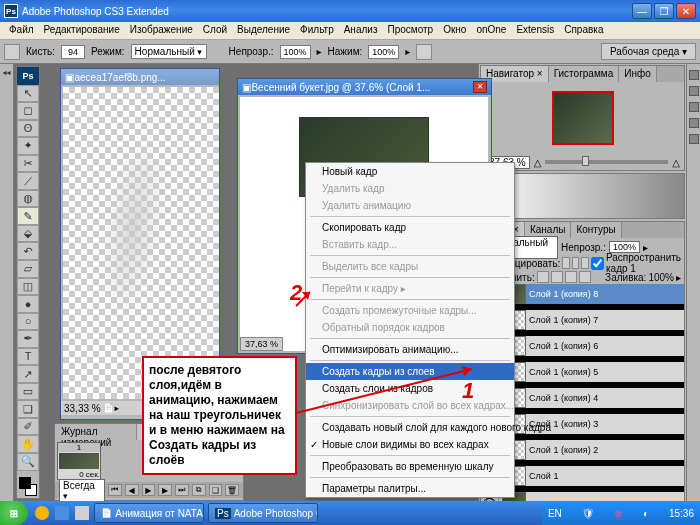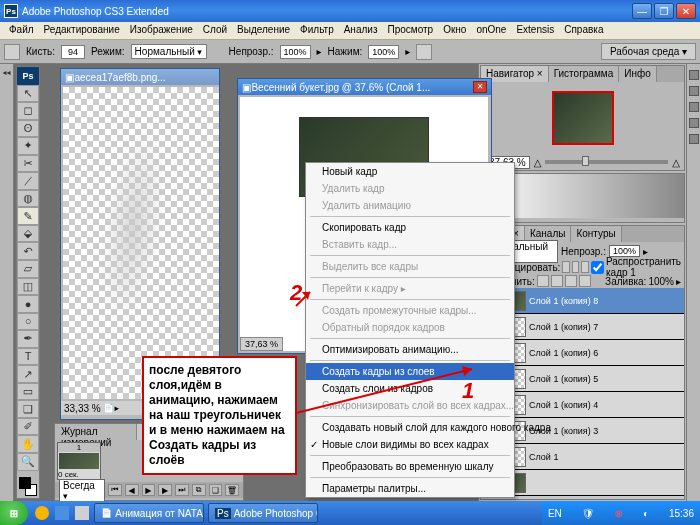--- a/index.html
+++ b/index.html
@@ -52,21 +52,21 @@
 .num1{position:absolute;left:420px;top:314px;color:#d00;font-size:22px;font-weight:bold;font-style:italic;z-index:55}
 .arrow-line{position:absolute;z-index:54;pointer-events:none}
 .bottompanel{position:absolute;left:12px;bottom:0;right:234px;height:78px;background:#b8b8b8;border:1px solid #7a7a7a}
 .bp-tabs{height:16px;display:flex;background:#a8a8a8;font-size:9px}
 .bp-tabs .tab{padding:2px 6px;background:#b8b8b8;border-right:1px solid #888}
 .bp-tabs .tab.act{background:#c8c8c8}
 .bp-body{display:flex;height:42px;padding:2px;gap:2px}
 .frame{width:44px;border:1px solid #666;background:#d8d8d8;display:flex;flex-direction:column}
 .frame .fn{font-size:8px;text-align:center;background:#c0c0c0}
 .frame .thumb{flex:1;background:#fff;margin:1px;background:linear-gradient(135deg,#3a4a3a,#5a6a4a)}
-.frame .dur{font-size:8px;text-align:left}
+.frame .dur{font-size:8px;text-align:right}
 .bp-ctrl{height:16px;background:#a8a8a8;display:flex;align-items:center;gap:3px;padding:0 4px;font-size:9px}
 .bp-ctrl .sel{background:#fff;border:1px solid #666;padding:0 3px;font-size:9px}
 .bp-ctrl .pbtn{width:14px;height:12px;background:#c0c0c0;border:1px solid #888;display:flex;align-items:center;justify-content:center;font-size:8px}
 .rightpanels{width:208px;background:#b8b8b8;display:flex;flex-direction:column;border-left:1px solid #7a7a7a}
 .panel{border:1px solid #7a7a7a;margin:1px;background:#b8b8b8}
 .ptabs{height:16px;display:flex;background:#a8a8a8;font-size:9px}
 .ptabs .tab{padding:2px 5px;background:#b8b8b8;border-right:1px solid #888}
 .ptabs .tab.act{background:#c8c8c8}
 .nav-body{height:72px;display:flex;align-items:center;justify-content:center;background:#b8b8b8}
 .nav-thumb{width:62px;height:54px;border:2px solid #d00;background:linear-gradient(135deg,#2a3a2a,#5a6a4a)}
@@ -74,21 +74,21 @@
 .nav-foot .pct{background:#fff;border:1px solid #666;padding:0 3px}
 .slider{flex:1;height:4px;background:#888;position:relative}
 .slider .knob{width:7px;height:10px;background:#d0d0d0;border:1px solid #666;position:absolute;left:30%;top:-4px}
 .color-body{height:44px;background:linear-gradient(90deg,#fff,#888);position:relative}
 .layers{flex:1;display:flex;flex-direction:column}
 .lopt{height:18px;display:flex;align-items:center;padding:0 3px;gap:3px;font-size:9px}
 .lopt .sel{background:#fff;border:1px solid #666;padding:0 3px;font-size:9px}
 .lopt2{height:14px;display:flex;align-items:center;padding:0 3px;gap:2px;font-size:8px}
 .lopt2 .ico{width:12px;height:12px;background:#d0d0d0;border:1px solid #888}
 .llist{flex:1;overflow:auto;background:#c8c8c8}
-.layer{height:26px;display:flex;align-items:center;border-bottom:1px solid #000000;background:#d8d8d8}
+.layer{height:26px;display:flex;align-items:center;border-bottom:6px solid #000000;background:#d8d8d8}
 .layer.sel{background:#5a8ac8;color:#fff}
 .layer .eye{width:18px;height:24px;border-right:1px solid #9a9a9a;display:flex;align-items:center;justify-content:center;font-size:11px}
 .layer .lthumb{width:24px;height:20px;margin:0 3px;background:repeating-conic-gradient(#ccc 0 25%,#fff 0 50%) 0 0/6px 6px;border:1px solid #666}
 .layer .lthumb.img{background:linear-gradient(135deg,#3a4a3a,#5a6a4a)}
 .layer .lname{font-size:9px;flex:1}
 .sidecol{width:14px;background:#b8b8b8;border-left:1px solid #7a7a7a;display:flex;flex-direction:column;align-items:center;padding-top:6px;gap:6px}
 .sidecol .ic{width:10px;height:10px;background:#888;border:1px solid #555}
 .taskbar{position:absolute;left:0;right:0;bottom:0;height:24px;background:linear-gradient(#3b8ae8,#2460c0);display:flex;align-items:center;z-index:100}
 .startbtn{width:28px;height:24px;background:radial-gradient(circle at 40% 40%,#6c6,#2a2);border-radius:0 12px 12px 0;display:flex;align-items:center;justify-content:center;color:#fff;font-weight:bold}
 .taskbtn{height:20px;margin:0 2px;padding:0 6px;background:linear-gradient(#5a9ae8,#3b7ad0);border:1px solid #1a4b8a;border-radius:2px;color:#fff;font-size:9px;display:flex;align-items:center;gap:3px;max-width:110px;overflow:hidden;white-space:nowrap}
@@ -337,20 +337,25 @@
             <div class="lname">Слой 1 (копия) 4</div>
           </div>
           <div class="layer">
             <div class="eye">👁</div>
             <div class="lthumb"></div>
             <div class="lname">Слой 1 (копия) 3</div>
           </div>
           <div class="layer">
             <div class="eye">👁</div>
             <div class="lthumb"></div>
+            <div class="lname">Слой 1 (копия) 2</div>
+          </div>
+          <div class="layer">
+            <div class="eye">👁</div>
+            <div class="lthumb"></div>
             <div class="lname">Слой 1</div>
           </div>
           <div class="layer">
             <div class="eye">👁</div>
             <div class="lthumb img"></div>
           </div>
         </div>
 
     </div>
   </div>

